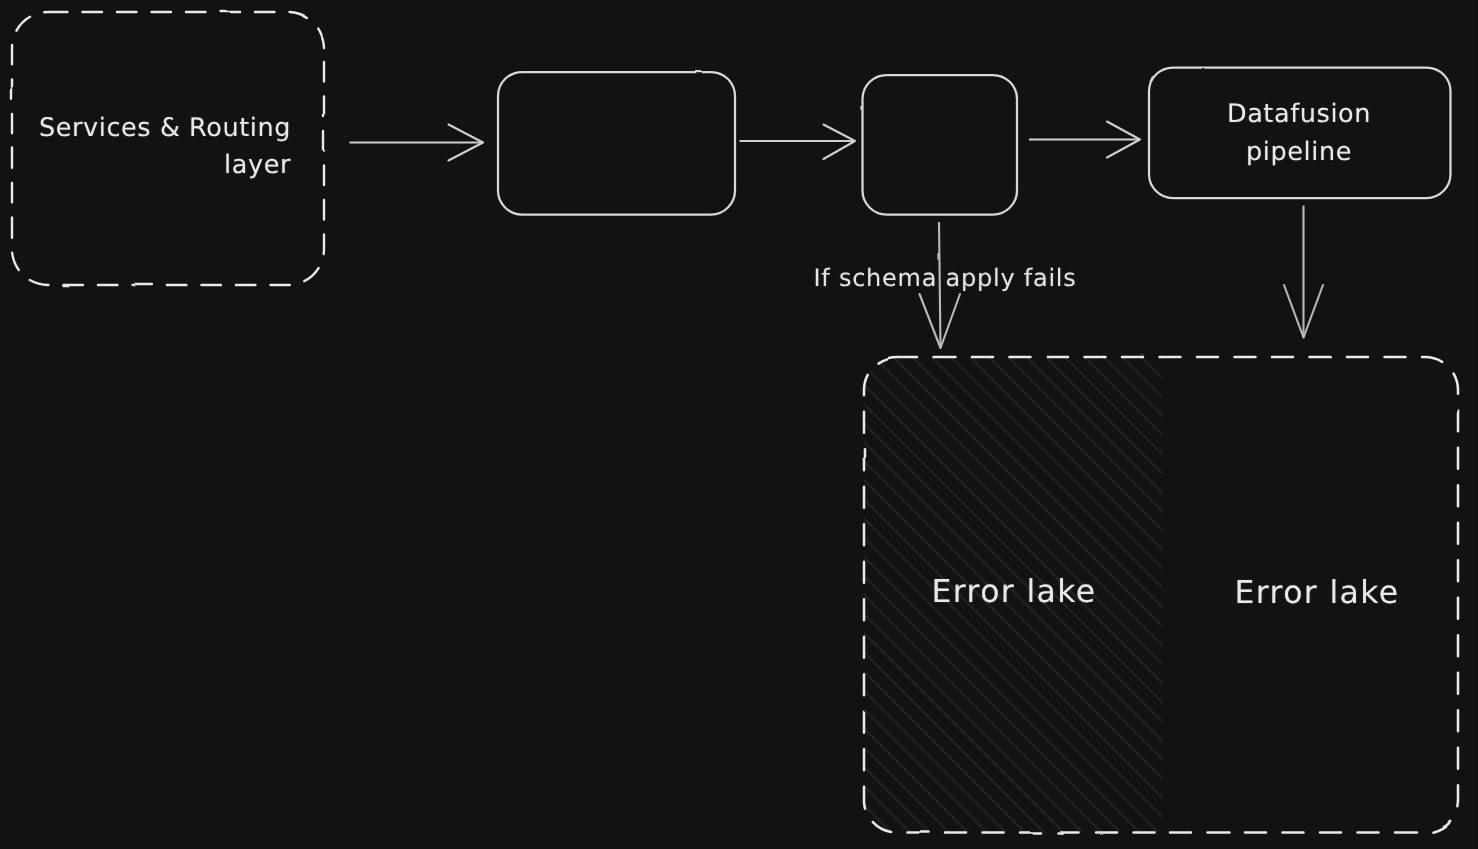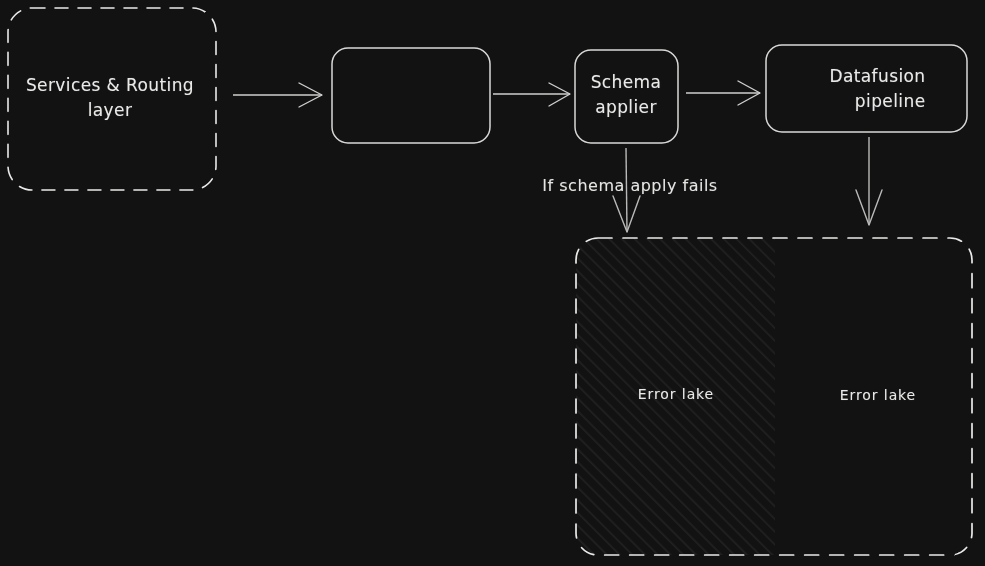--- a/index.html
+++ b/index.html
@@ -43,21 +43,21 @@
     letter-spacing: 0.5px;
     text-align: left;
     white-space: nowrap;
     transform: translate(-50%, -50%);
     text-shadow: 0 0 1px rgba(228,228,226,0.3);
   }
   .lake-label {
     position: absolute;
     color: #e9e9e7;
     font-family: "DejaVu Sans", sans-serif;
-    font-size: 14px;
+    font-size: 21px;
     letter-spacing: 0.9px;
     text-align: center;
     white-space: nowrap;
     transform: translate(-50%, -50%);
     text-shadow: 0 0 1px rgba(233,233,231,0.3);
   }
 </style>
 </head>
 <body>
 
@@ -124,28 +124,26 @@
       <line id="e3line" x1="626" y1="148" x2="627" y2="232" stroke="#b9b9b7" stroke-width="1.4"></line>
       <polyline id="e3head" points="613,196 627,232 640,196" fill="none" stroke="#b9b9b7" stroke-width="1.4" stroke-linecap="round" stroke-linejoin="round"></polyline>
     </g>
 
     <g filter="url(#roughSoft)">
       <line id="e4line" x1="869" y1="137" x2="869" y2="225" stroke="#b9b9b7" stroke-width="1.4"></line>
       <polyline id="e4head" points="856,190 869,225 882,190" fill="none" stroke="#b9b9b7" stroke-width="1.4" stroke-linecap="round" stroke-linejoin="round"></polyline>
     </g>
   </svg>
 
-  <div class="node-label" id="lbl-n0" style="left: 110px; top: 98px;">Services &amp; Routing
+  <div class="node-label" id="lbl-n0" style="left: 110px; top: 98px; text-align: right;">Services &amp; Routing
 layer</div>
 
 
-  <div class="node-label" id="lbl-n2" style="left: 626px; top: 95px;">Schema
-applier</div>
 
-  <div class="node-label" id="lbl-n3" style="left: 866px; top: 89px; text-align: right;">Datafusion pipeline</div>
+  <div class="node-label" id="lbl-n3" style="left: 866px; top: 89px;">Datafusion pipeline</div>
 
   <div class="edge-label" id="lbl-e3" style="left: 630px; top: 185px;">If schema apply fails</div>
 
   <div class="lake-label" id="lbl-lake0" style="left: 676px; top: 394px;">Error lake</div>
 
   <div class="lake-label" id="lbl-lake1" style="left: 878px; top: 395px;">Error lake</div>
 
 </div>
 
 </body></html>

